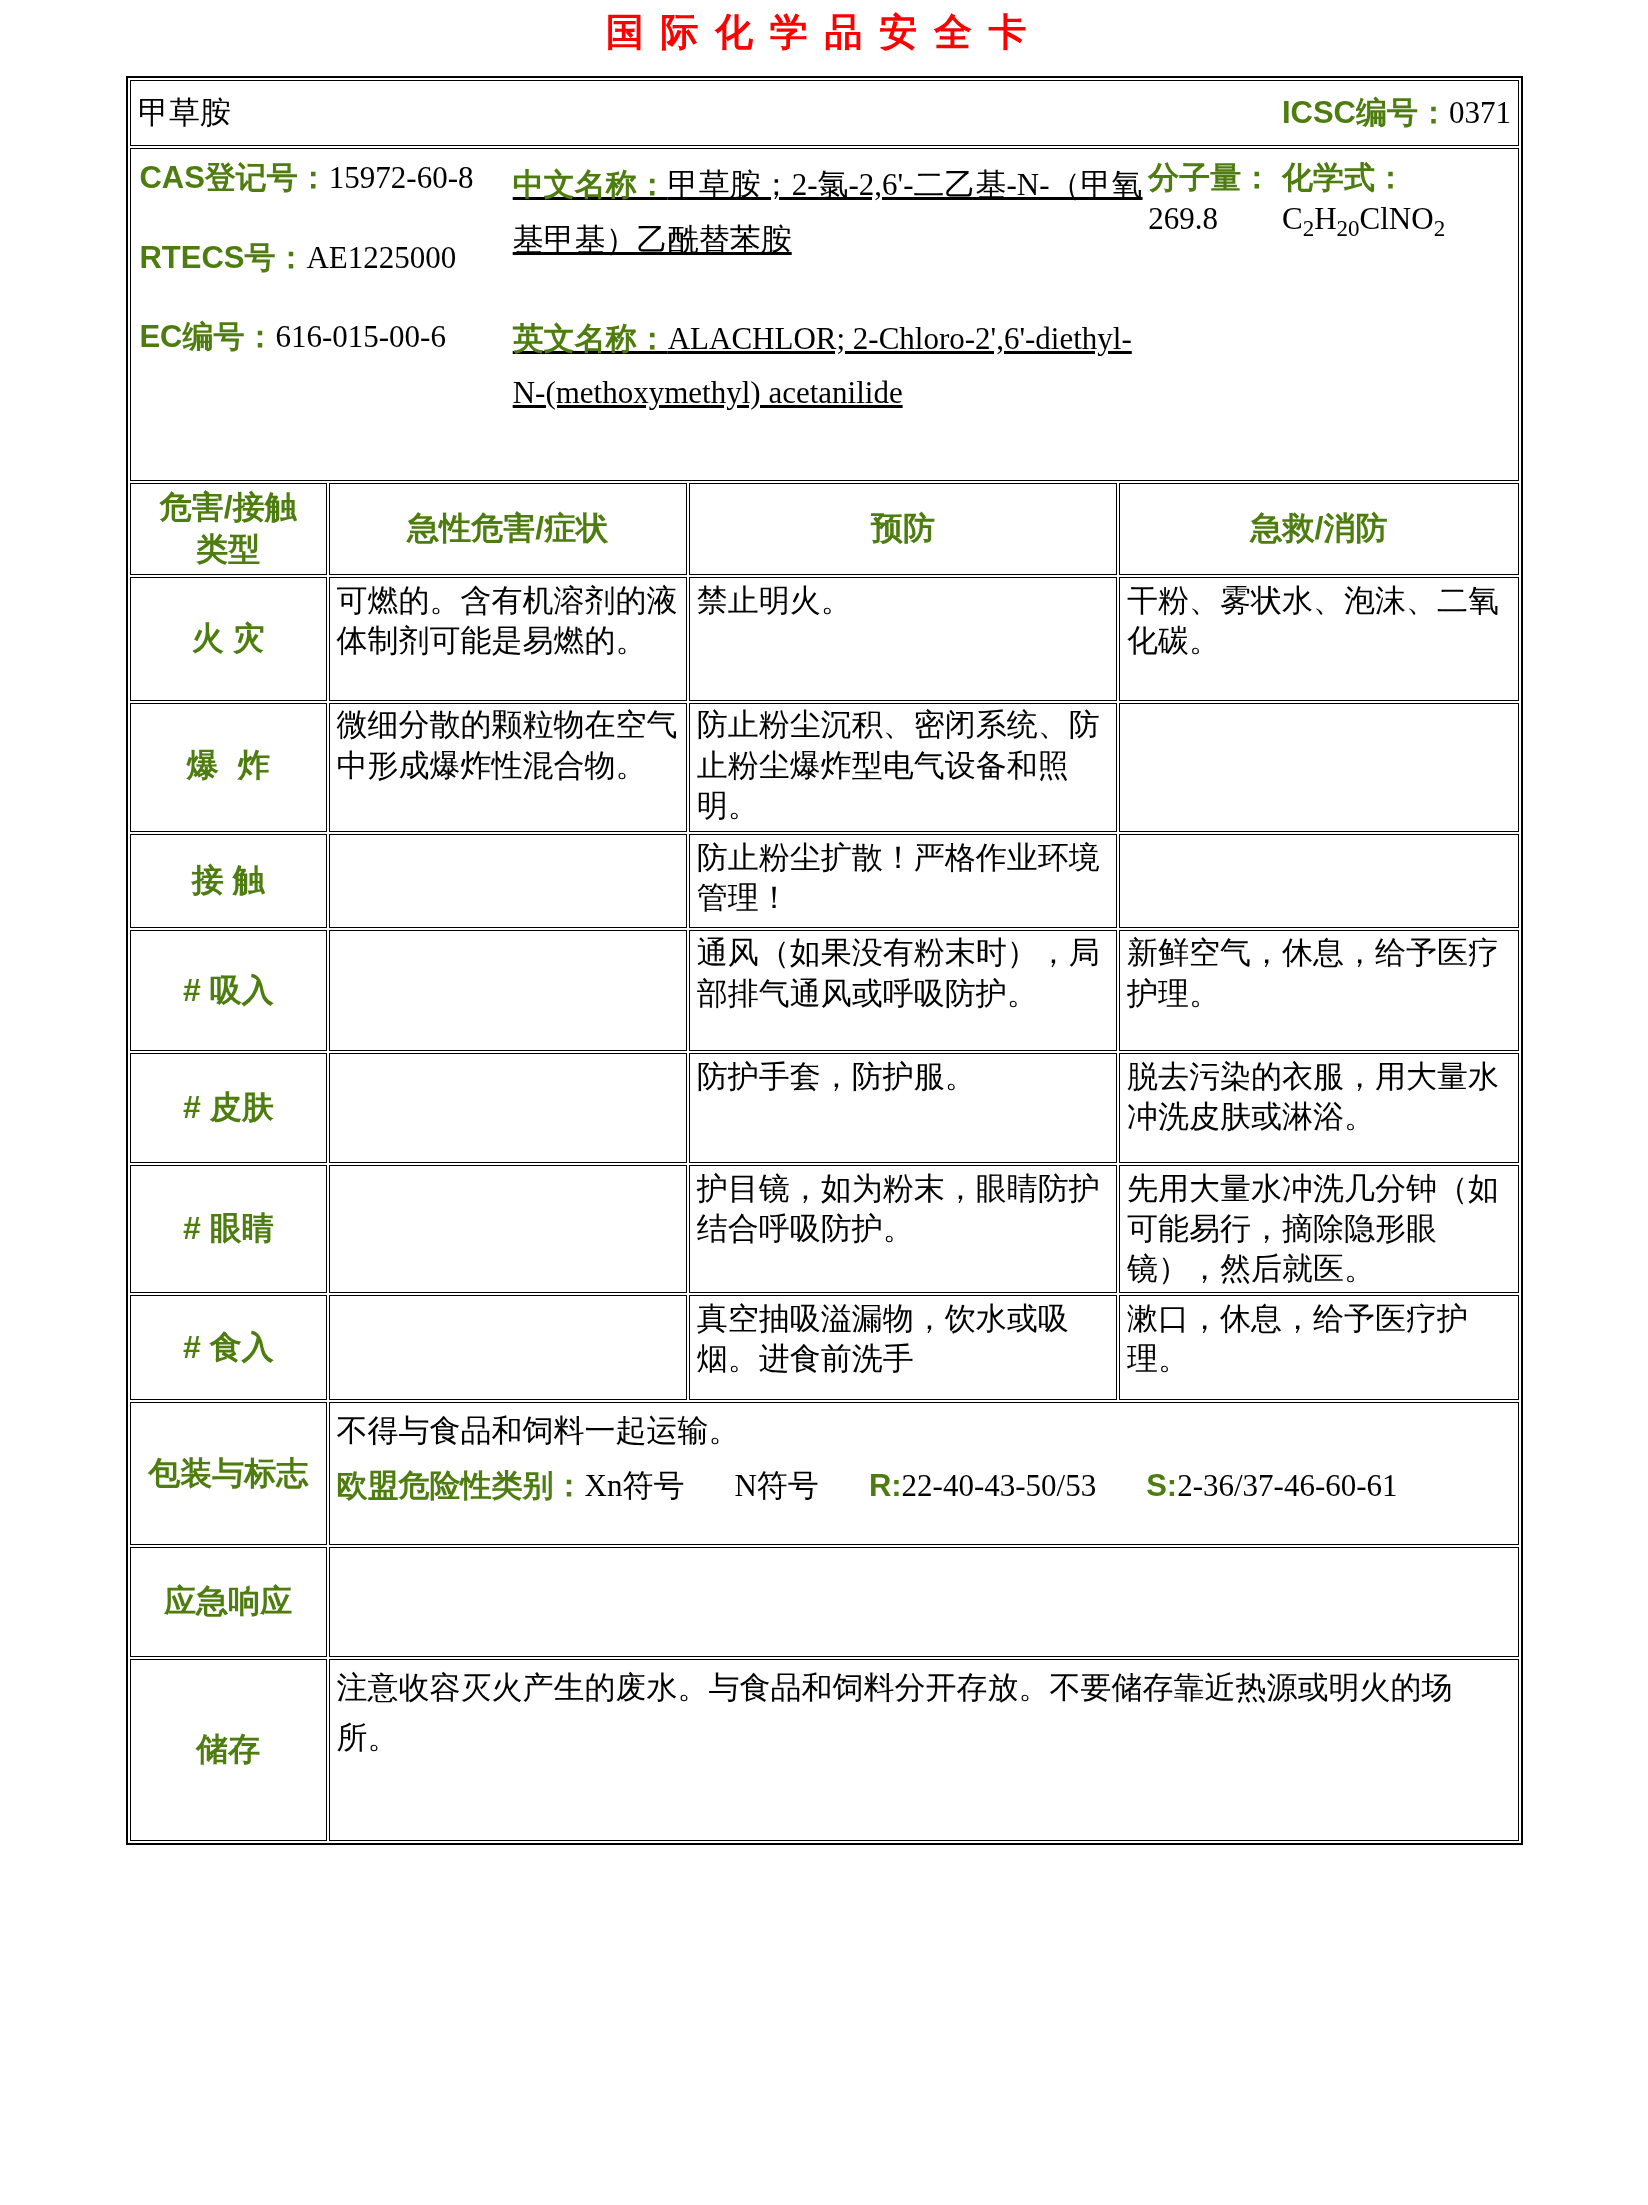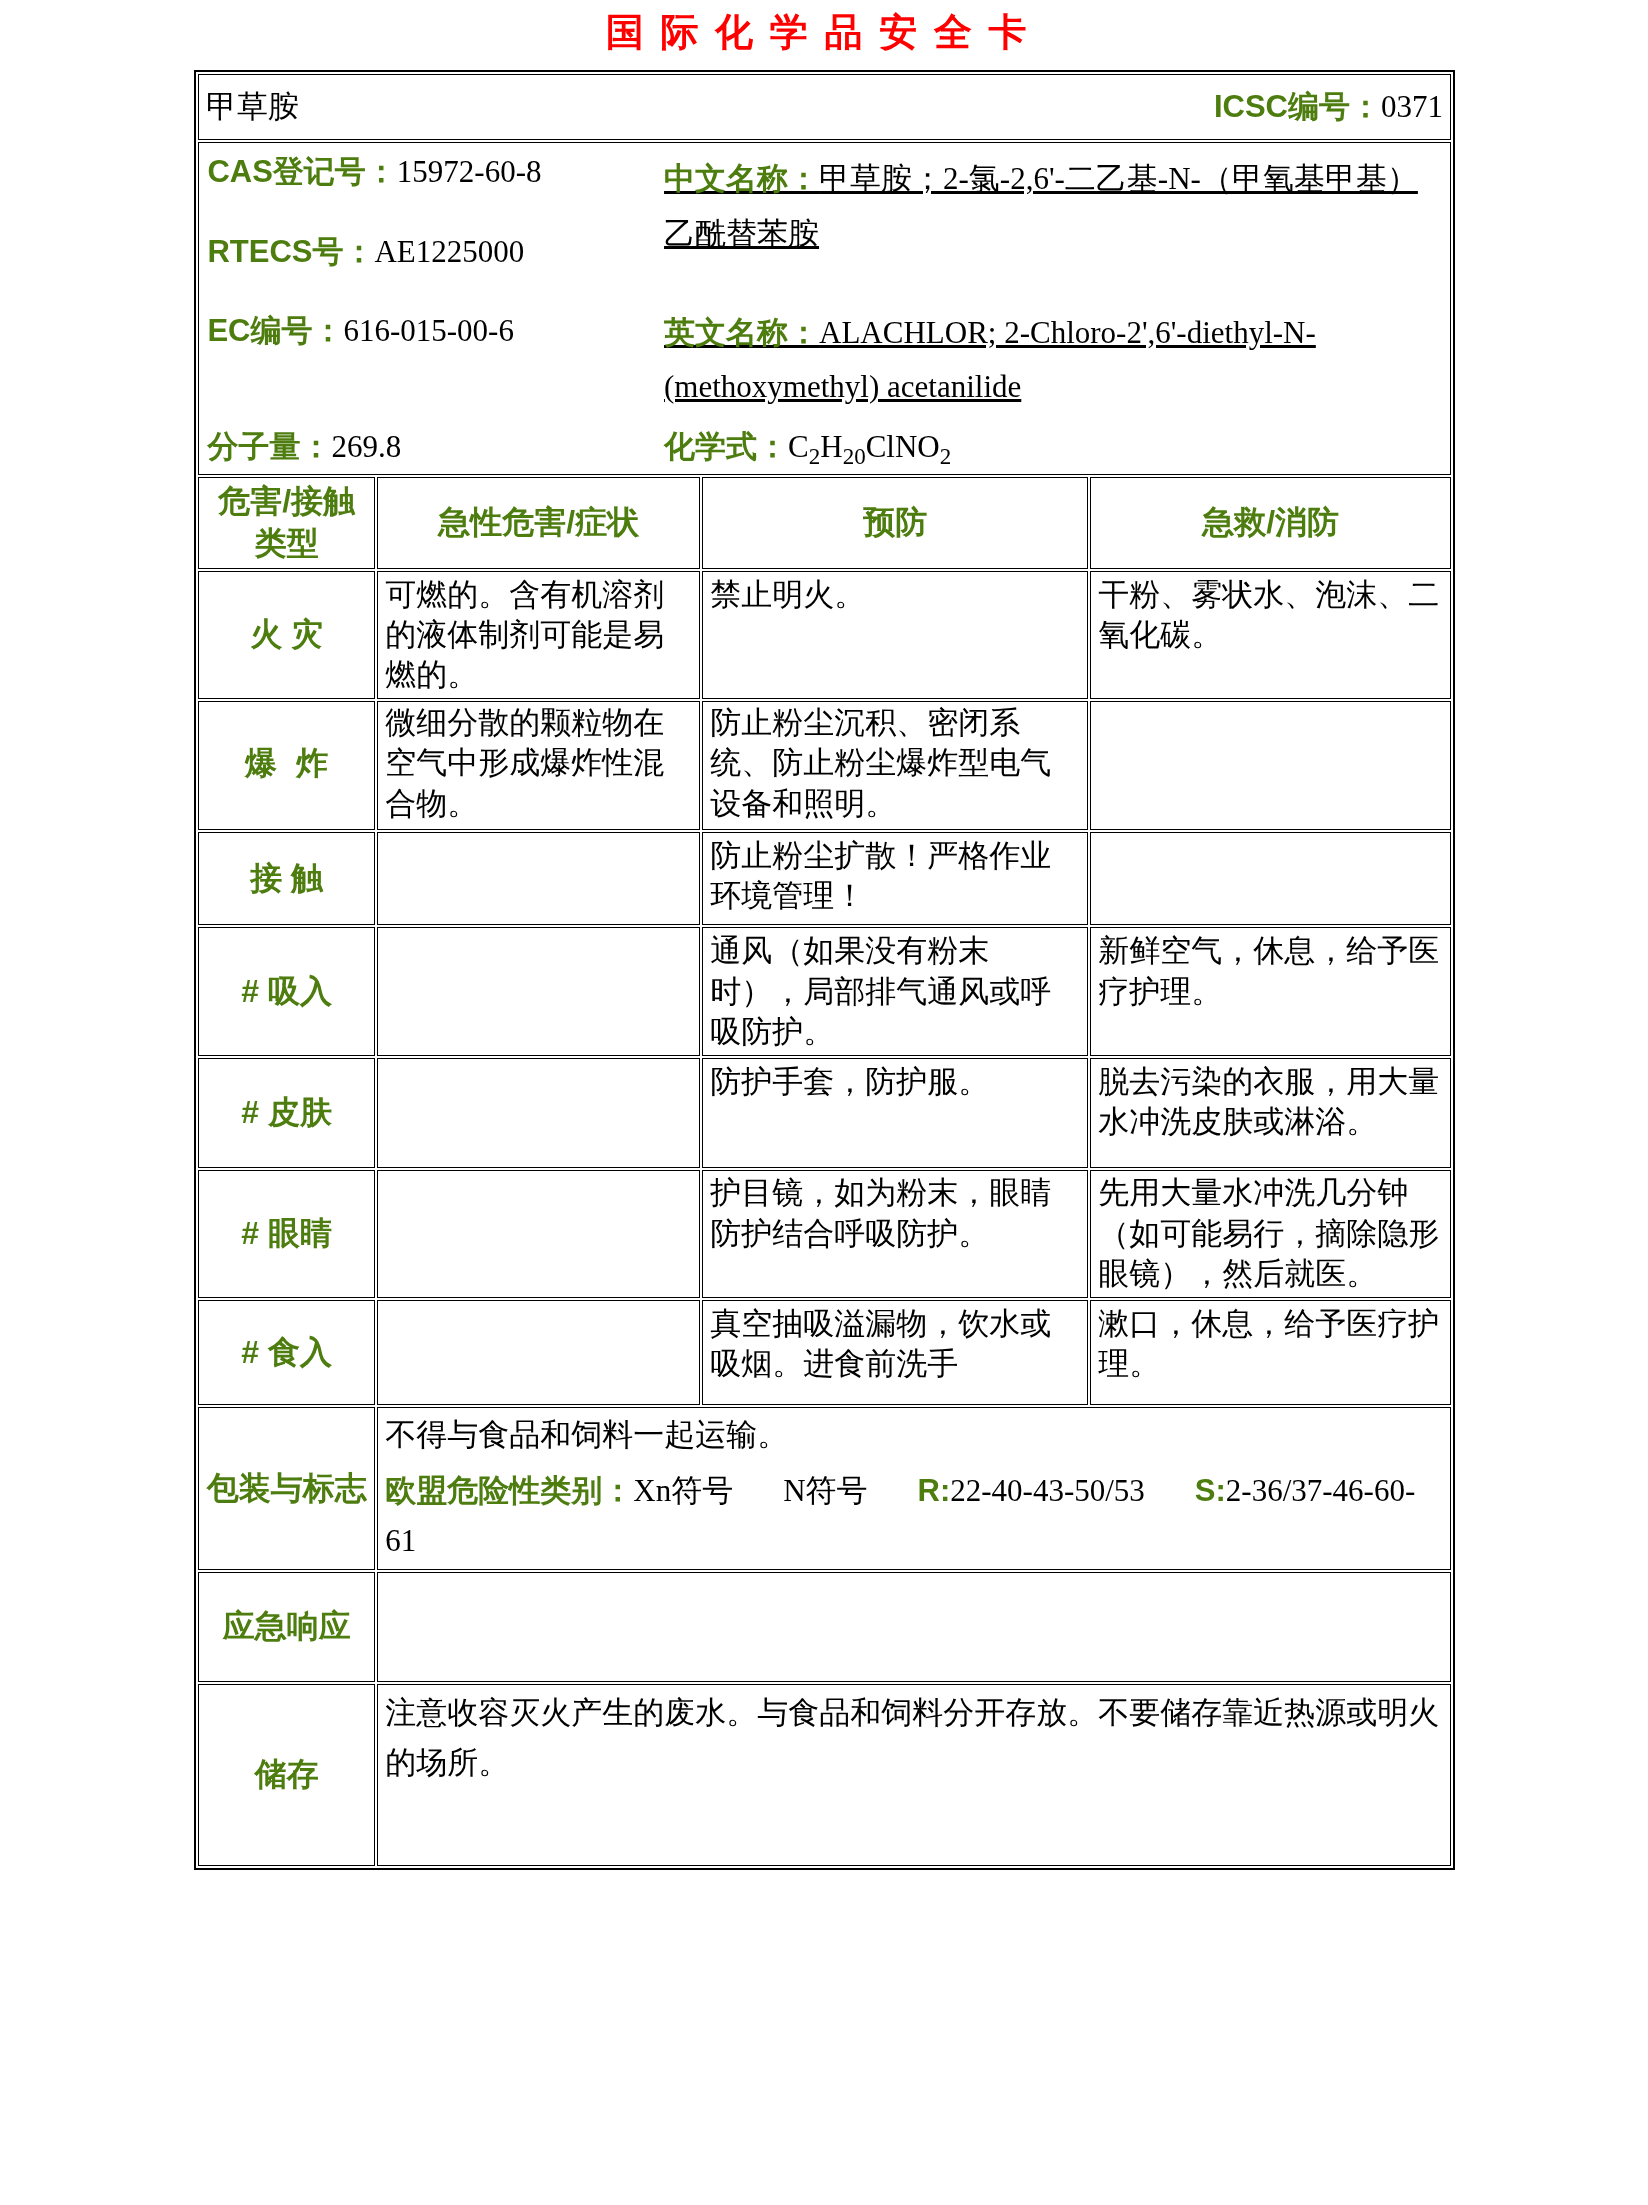--- a/index.html
+++ b/index.html
@@ -15,22 +15,22 @@
   .page-title {
     margin: 7px 0 11px 0;
     text-align: center;
     color: #ff0000;
     font-family: "Liberation Sans", sans-serif;
     font-weight: bold;
     font-size: 38px;
     letter-spacing: 16.7px;
   }
   table.card {
-    margin: 12px auto;
-    width: 1261px;
+    margin: 18px auto;
+    width: 1397px;
     table-layout: fixed;
     border-collapse: separate;
     border-spacing: 2.1px;
     border: 2.1px solid #000000;
     background: #ffffff;
   }
   col.c1 { width: 174px; }
   col.c2 { width: 317px; }
   col.c3 { width: 379px; }
   col.c4 { width: 354px; }
@@ -49,21 +49,21 @@
   .blue {
     color: #4d7c0f;
     font-family: "Liberation Sans", sans-serif;
     font-weight: bold;
   }
   
   td.head-cell { height: 58px; vertical-align: middle; }
   .head-flex { display: flex; justify-content: space-between; align-items: center; }
   
   td.info-cell { height: 315px; padding: 9.7px 8.4px 7px 8.4px; }
-  .info-wrap { display: flex; flex-direction: column; justify-content: space-between; height: 100%; }
+  .info-wrap { display: flex; justify-content: space-between; height: 100%; }
   .info-grid { display: flex; }
   .info-left { width: 37%; }
   .id-line { margin-bottom: 39px; white-space: nowrap; }
   .info-right { width: 63%; text-decoration: underline; }
   .name-para { margin: 0; line-height: 1.75; }
   .name-para.en { margin-top: 45px; }
   .mol-row { display: flex; }
   .mol-left { width: 37%; }
   .mol-right { width: 63%; }
   sub { font-size: 23px; line-height: 0; }

